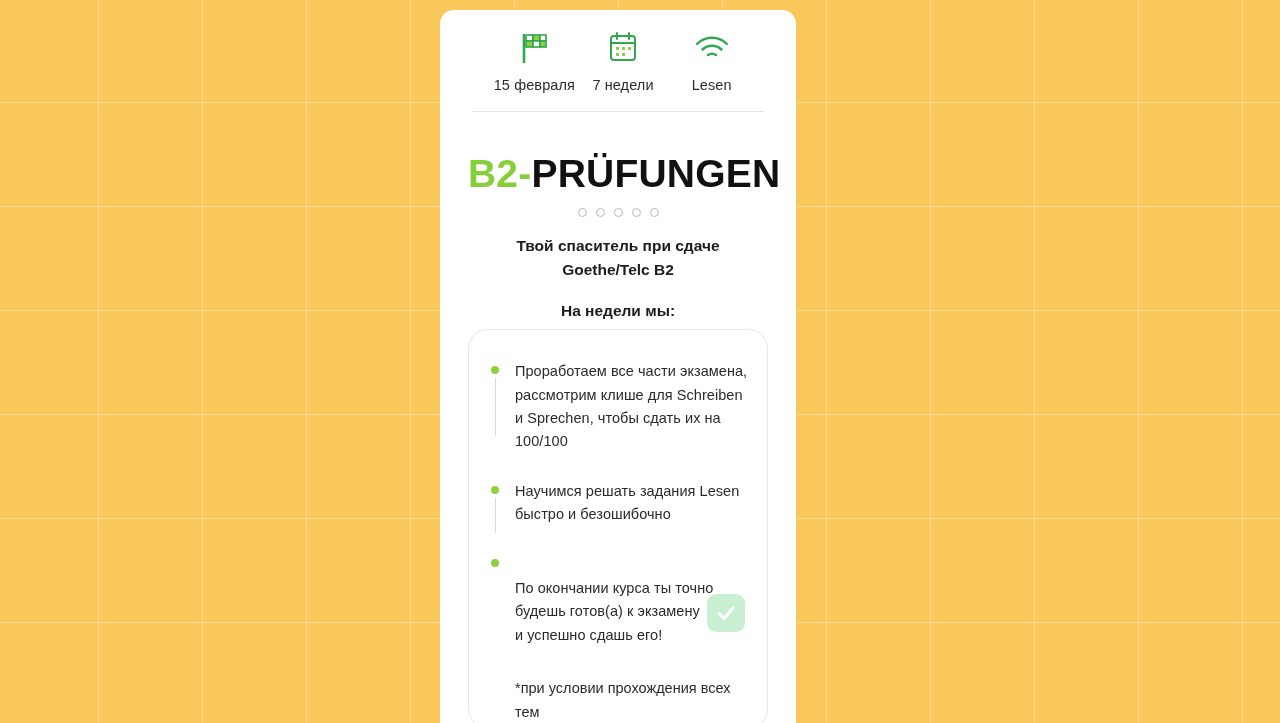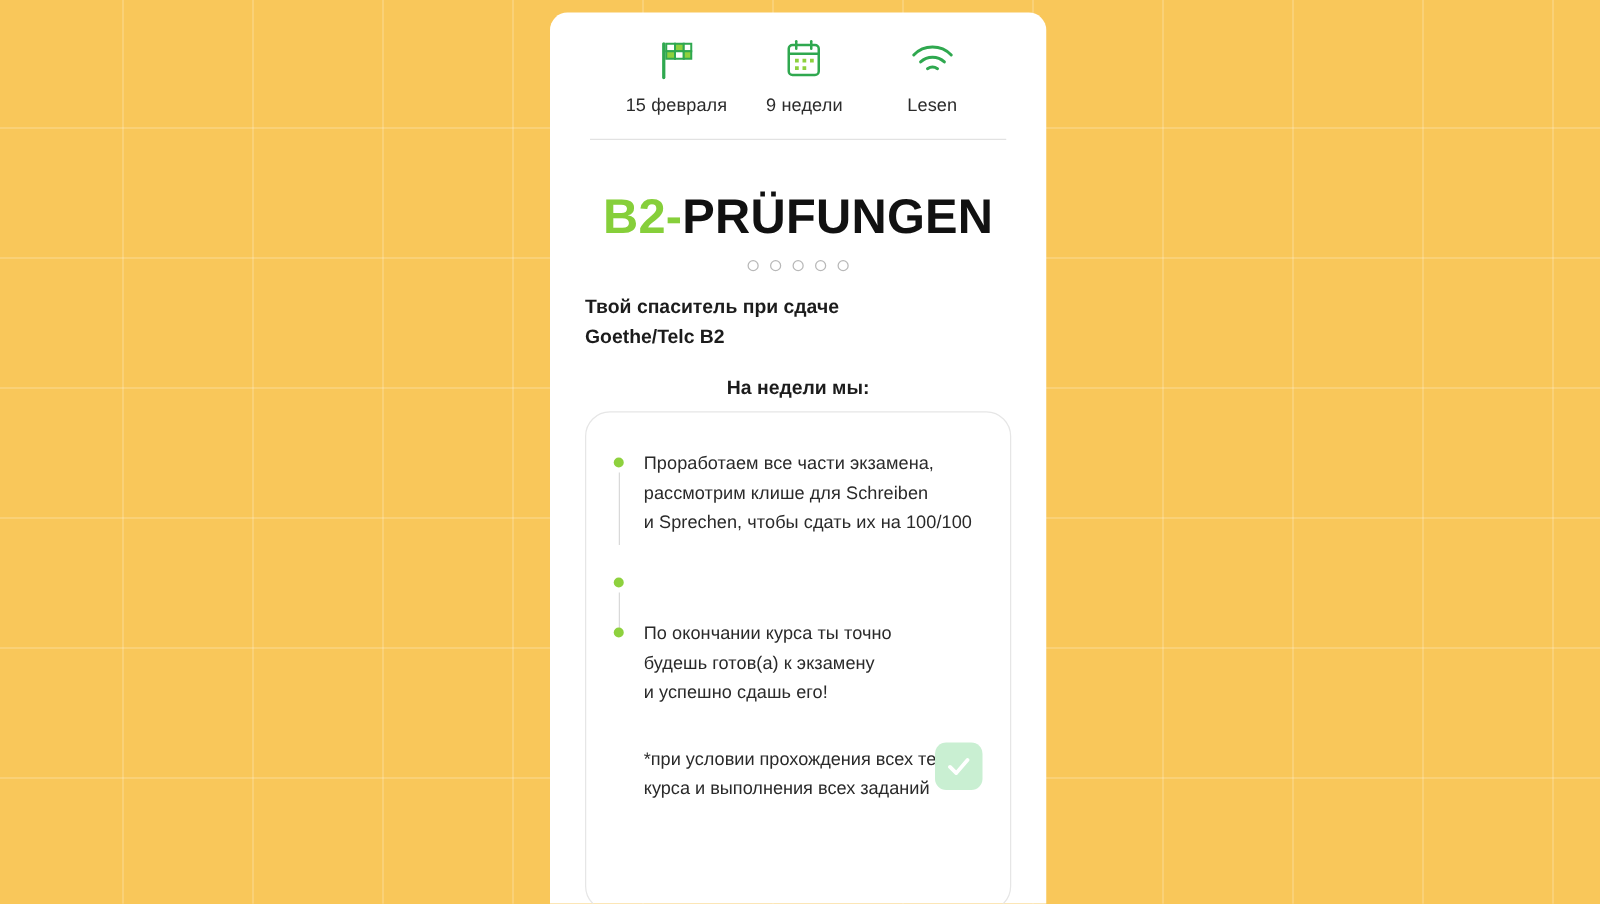--- a/index.html
+++ b/index.html
@@ -18,21 +18,21 @@
       linear-gradient(to bottom, rgba(255,255,255,0.35) 1px, transparent 1px);
     background-size: 104px 104px;
     background-position: -6px -2px;
     position: relative;
   }
 
   .card {
     position: absolute;
     left: 440px;
     top: 10px;
-    width: 397px;
+    width: 356px;
     height: 713px;
     background: #ffffff;
     border-radius: 14px 14px 0 0;
     padding: 0 28px;
     overflow: hidden;
   }
 
   
   .meta-row {
     display: flex;
@@ -85,20 +85,21 @@
   .dot {
     width: 9px;
     height: 9px;
     border-radius: 50%;
     border: 1.4px solid #b8b8b8;
     background: transparent;
   }
 
   .subtitle {
     margin-top: 17px;
+    text-align: center;
     font-size: 15.5px;
     font-weight: bold;
     line-height: 1.55;
     color: #1c1c1c;
   }
 
   .section-head {
     margin-top: 20px;
     text-align: center;
     font-size: 15.5px;
@@ -201,21 +202,21 @@
           <line x1="3" y1="12" x2="27" y2="12" stroke="#2fa84f" stroke-width="2"></line>
           <line x1="9" y1="2" x2="9" y2="8" stroke="#2fa84f" stroke-width="2" stroke-linecap="round"></line>
           <line x1="21" y1="2" x2="21" y2="8" stroke="#2fa84f" stroke-width="2" stroke-linecap="round"></line>
           <rect x="8" y="16" width="3" height="3" fill="#8ed13e"></rect>
           <rect x="14" y="16" width="3" height="3" fill="#8ed13e"></rect>
           <rect x="20" y="16" width="3" height="3" fill="#8ed13e"></rect>
           <rect x="8" y="22" width="3" height="3" fill="#8ed13e"></rect>
           <rect x="14" y="22" width="3" height="3" fill="#8ed13e"></rect>
         </svg>
       </div>
-      <div class="meta-label">9 недели</div>
+      <div class="meta-label">7 недели</div>
     </div>
 
     <div class="meta-item">
       <div class="meta-icon">
         <svg width="38" height="30" viewBox="0 0 38 30">
           <path d="M4 12 A21 21 0 0 1 34 12" fill="none" stroke="#2fa84f" stroke-width="2.4" stroke-linecap="round"></path>
           <path d="M9.5 17.5 A14 14 0 0 1 28.5 17.5" fill="none" stroke="#2fa84f" stroke-width="2.4" stroke-linecap="round"></path>
           <path d="M15 23 A7 7 0 0 1 23 23" fill="none" stroke="#2fa84f" stroke-width="2.4" stroke-linecap="round"></path>
         </svg>
       </div>
@@ -254,28 +255,30 @@
         <div class="bullet-text" style="white-space: pre-line;">Проработаем все части экзамена,
 рассмотрим клише для Schreiben
 и Sprechen, чтобы сдать их на 100/100</div>
       </div>
 
       <div class="bullet">
         <div class="marker">
           <div class="marker-dot"></div>
           <div class="marker-line" style="height: 35px;"></div>
         </div>
+        <div class="bullet-text" style="white-space: pre-line;">Научимся решать задания Lesen
+быстро и безошибочно</div>
       </div>
 
 
       <div class="bullet">
         <div class="marker">
           <div class="marker-dot"></div>
         </div>
-        <div class="bullet-text" style="white-space: pre-line;">По окончании курса ты точно
+        <div class="bullet-text" style="white-space: pre-line; margin-top: 24px;">По окончании курса ты точно
 будешь готов(а) к экзамену
 и успешно сдашь его!</div>
       </div>
 
       <div class="note" style="white-space: pre-line;">*при условии прохождения всех тем
 курса и выполнения всех заданий</div>
     </div>
 
     <div class="check-badge">
       <svg width="22" height="22" viewBox="0 0 22 22">

